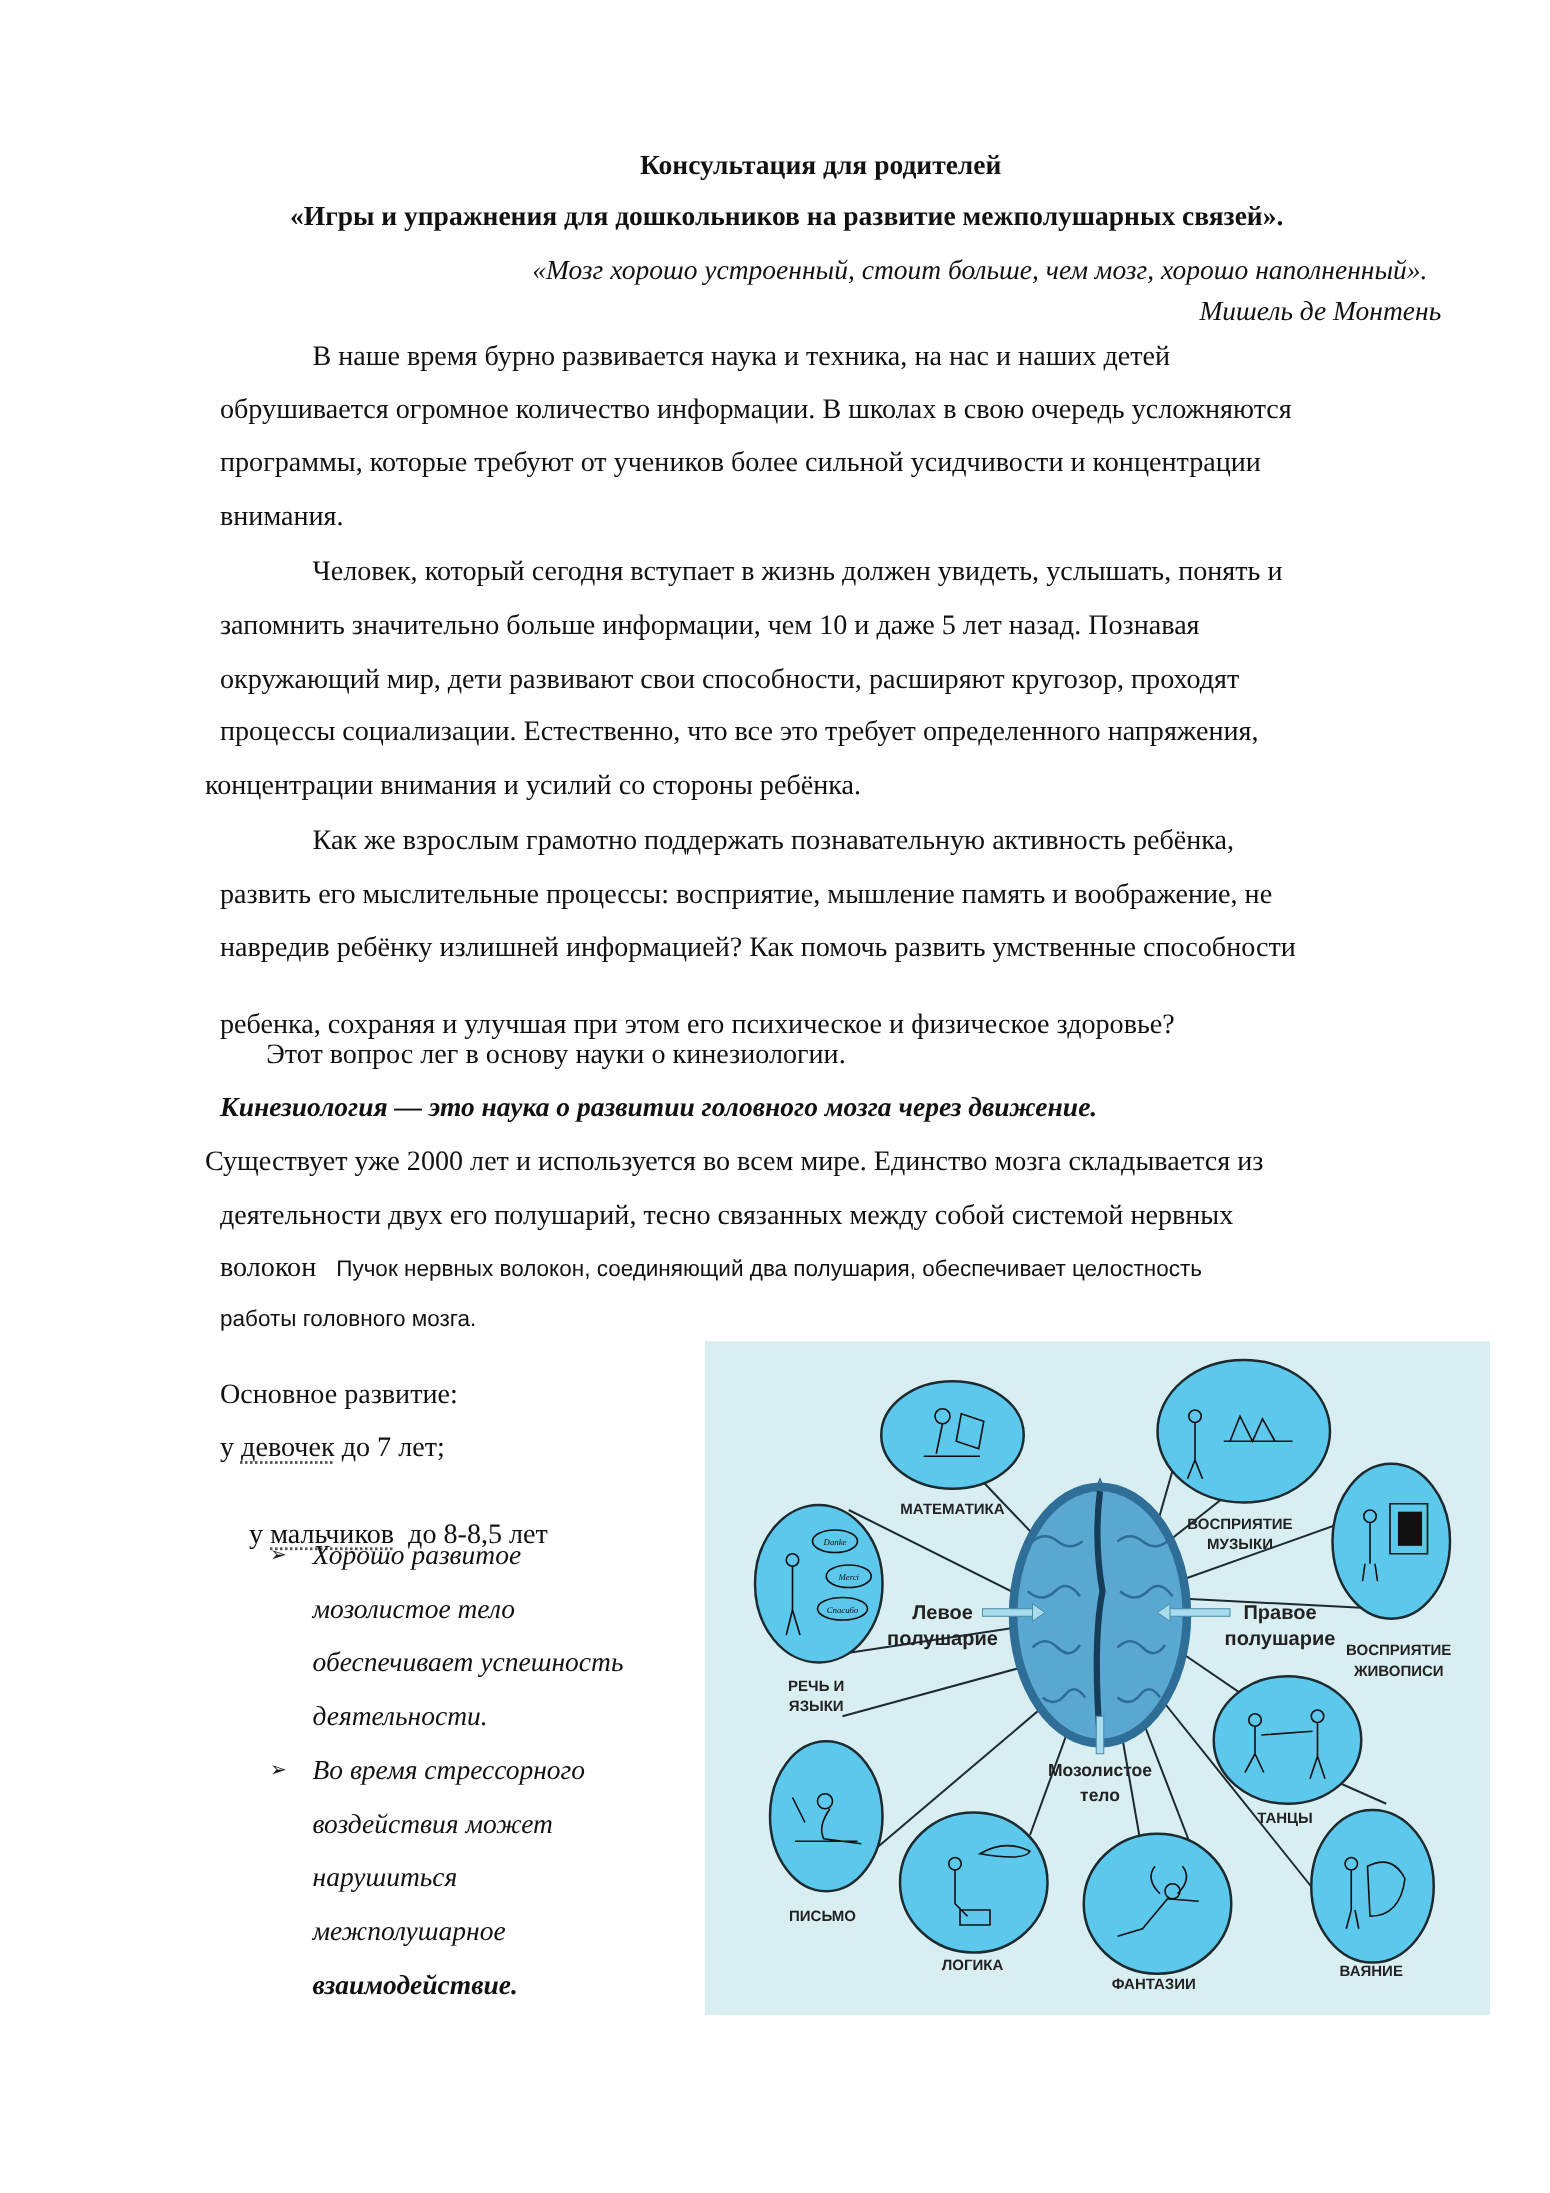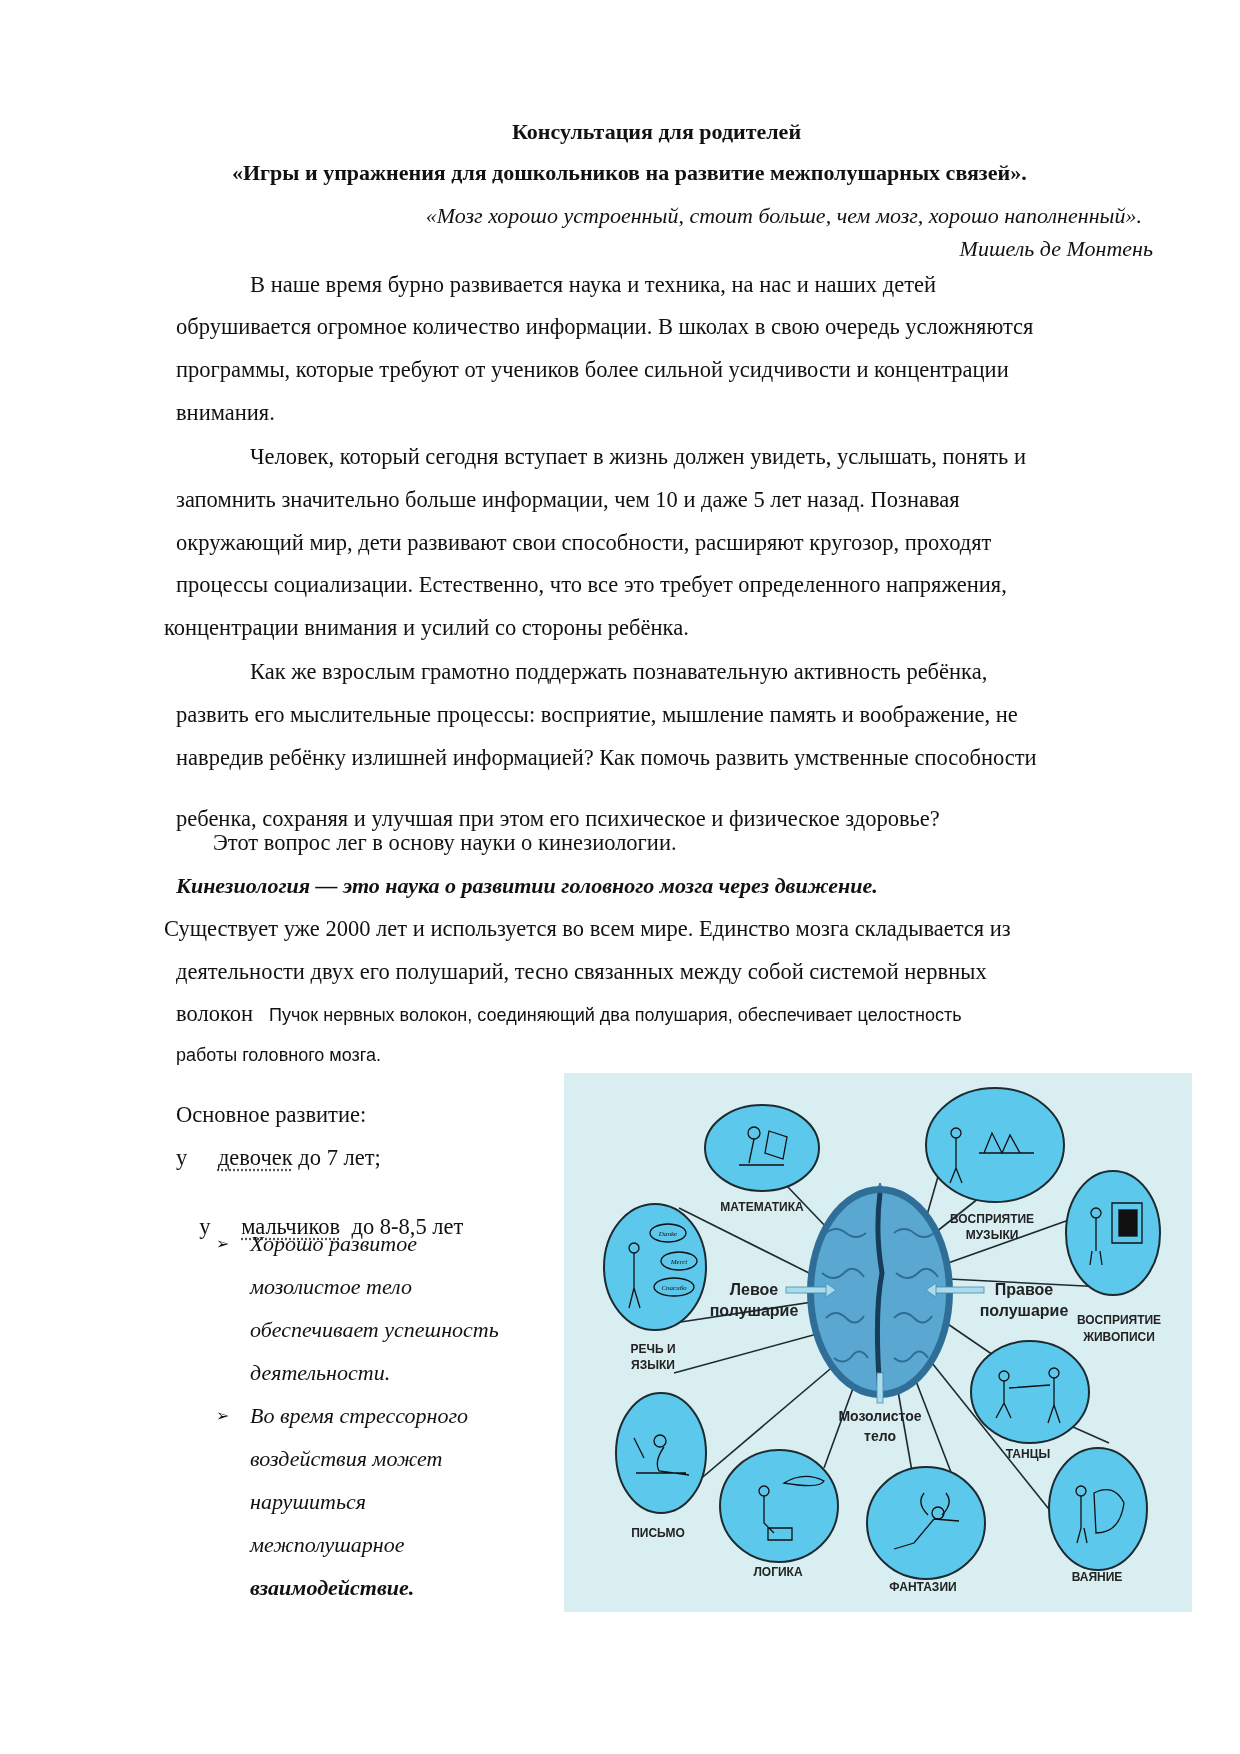--- a/index.html
+++ b/index.html
@@ -5,21 +5,21 @@
   html, body { margin:0; padding:0; background:#ffffff; }
   body { width:1240px; height:1754px; position:relative; overflow:hidden;
          font-family:"Liberation Serif", "DejaVu Serif", serif; color:#111; }
   .abs { position:absolute; white-space:nowrap; }
   .title { font-weight:bold; font-size:22px; }
   .serif { font-size:22.5px; }
   .quote { font-style:italic; font-size:22px; }
   .sans { font-family:"Liberation Sans", "DejaVu Sans", sans-serif; font-size:18px; }
   .bold-italic { font-weight:bold; font-style:italic; font-size:22px; }
   .ital { font-style:italic; font-size:22px; }
-  .dotted { text-decoration: underline dotted #555; text-underline-offset:4px;margin-left:25px; }
+  .dotted { text-decoration: underline dotted #555; text-underline-offset:4px; }
   .bullet { font-size:16px; }
   #diagram { position:absolute; left:564px; top:1073px; width:628px; height:539px; background:#d8eef1; }
   #diagram svg { position:absolute; left:0; top:0; }
   .dlabel { font-family:"Liberation Sans", "DejaVu Sans", sans-serif; font-weight:bold; font-size:12px; fill:#222; text-anchor:middle; }
   .hlabel { font-family:"Liberation Sans", "DejaVu Sans", sans-serif; font-weight:bold; font-size:16px; fill:#222; text-anchor:middle; }
 </style>
 </head>
 <body>
 
 <div class="abs title" style="left:512px; top:119px;">Консультация для родителей</div>

